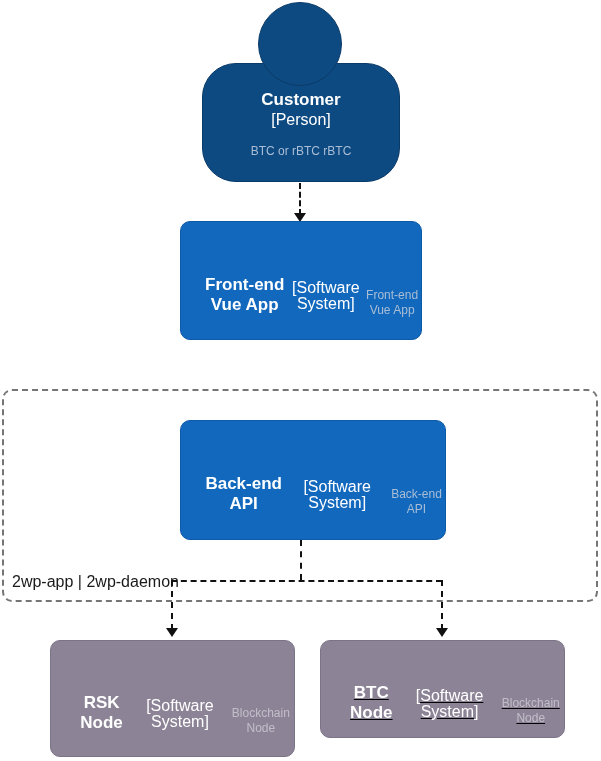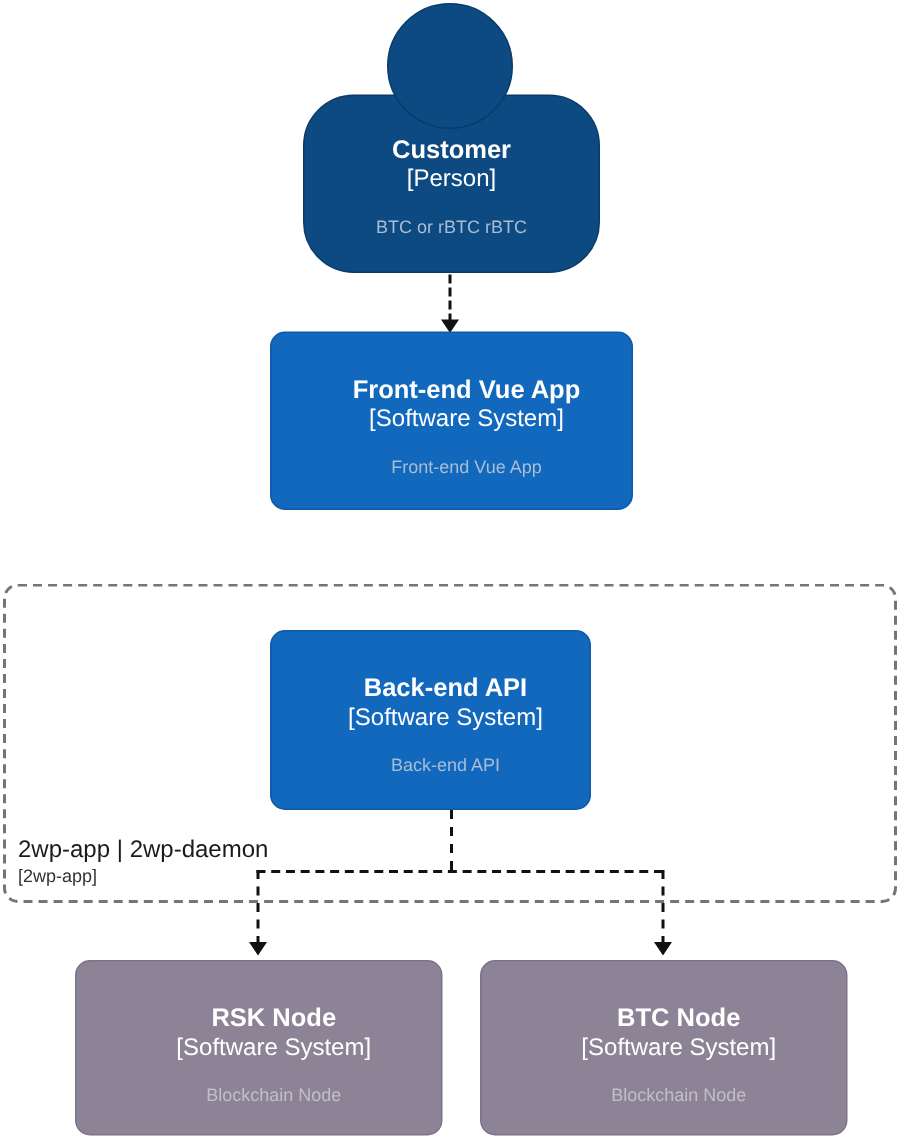--- a/index.html
+++ b/index.html
@@ -38,32 +38,32 @@
     z-index: 4;
     display: flex; flex-direction: column; align-items: center;
     padding-top: 27px;
     text-align: center;
   }
 
   
   .sysbox {
     position: absolute;
     border-radius: 10px;
-    display: flex; flex-direction: column; align-items: center;
+    display: flex; flex-direction: row; align-items: center;
     padding-top: 28px;
     text-align: center;
     z-index: 2;
     padding-left: 20px;
   }
   .sysbox.blue   { background: var(--system-fill); border: 1px solid var(--system-border); }
   .sysbox.gray   { background: var(--node-fill);   border: 1px solid var(--node-border); }
   .box-frontend  { left: 180px; top: 221px; width: 242px; height: 119px; }
-  .box-backend   { left: 180px; top: 420px; width: 214px; height: 120px; }
+  .box-backend   { left: 180px; top: 420px; width: 266px; height: 120px; }
   .box-rsk       { left: 50px;  top: 640px; width: 245px; height: 117px; }
-  .box-btc       { left: 320px; top: 640px; width: 245px; height: 117px; }
+  .box-btc       { left: 320px; top: 640px; width: 245px; height: 98px; text-decoration: underline; }
 
   .node-title { color: #ffffff; font-size: 17px; font-weight: bold; line-height: 20px; }
   .node-type  { color: #ffffff; font-size: 16px; line-height: 16px; margin-top: 2px; }
   .node-desc  { font-size: 12px; line-height: 15px; margin-top: 16px; }
   .desc-blue  { color: var(--desc-on-blue); }
   .desc-gray  { color: var(--desc-on-gray); }
 
   
   .boundary {
     position: absolute;
@@ -118,21 +118,20 @@
 
   <div class="sysbox blue box-frontend">
     <div class="node-title">Front-end Vue App</div>
     <div class="node-type">[Software System]</div>
     <div class="node-desc desc-blue">Front-end Vue App</div>
   </div>
 
   <div class="boundary">
     <div class="boundary-label">
       <div class="boundary-title">2wp-app | 2wp-daemon</div>
-      <div class="boundary-sub">[2wp-app]</div>
     </div>
   </div>
 
   <div class="sysbox blue box-backend">
     <div class="node-title">Back-end API</div>
     <div class="node-type">[Software System]</div>
     <div class="node-desc desc-blue">Back-end API</div>
   </div>
 
   <div class="edge-v e-back-stem"></div>

